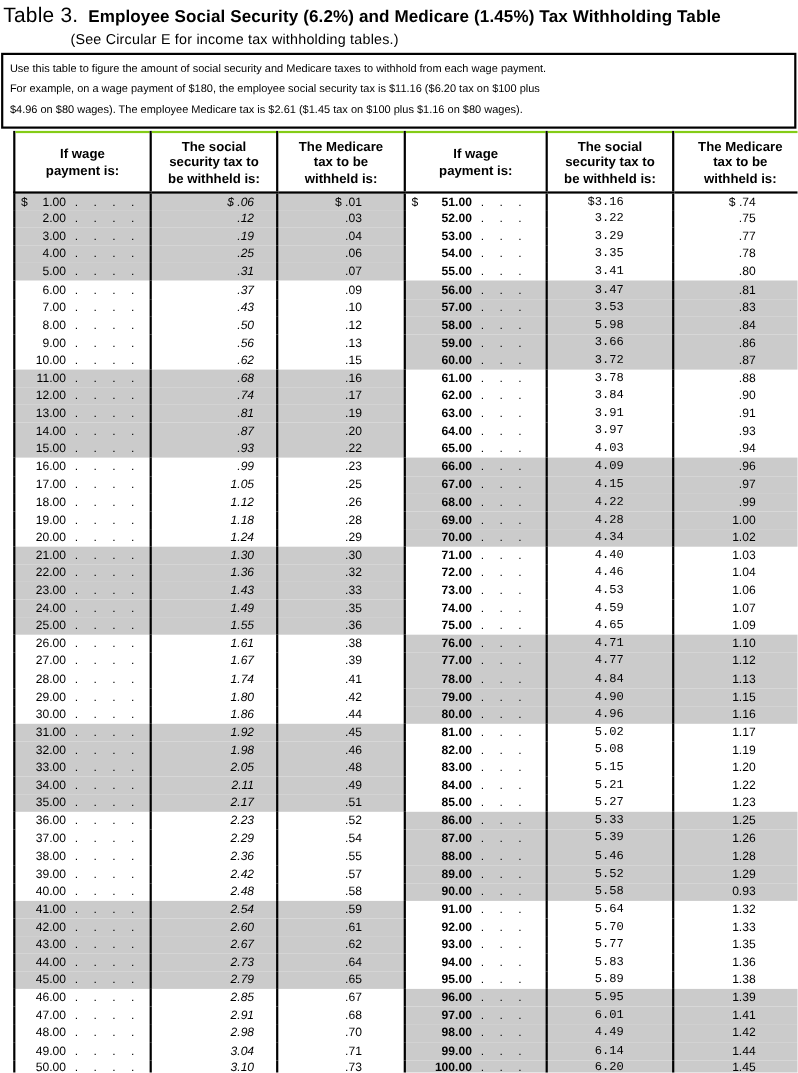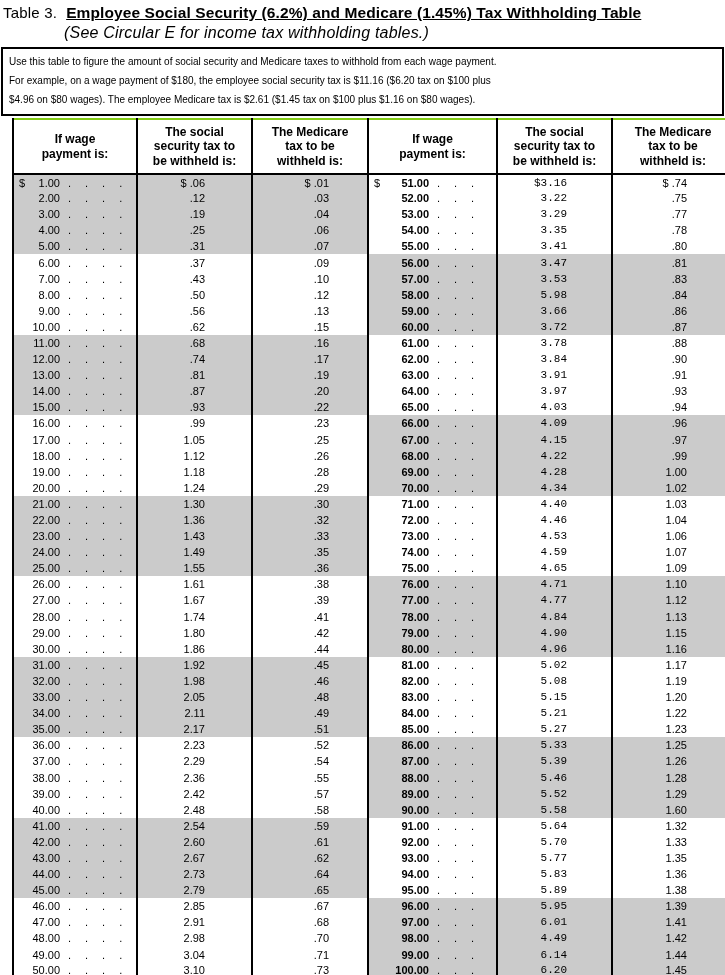--- a/index.html
+++ b/index.html
@@ -5,24 +5,24 @@
   html, body { margin:0; padding:0; background:#ffffff; }
   body {
     width:725px; height:975px; overflow:hidden;
     font-family:"Liberation Sans", sans-serif; color:#000;
     -webkit-font-smoothing:antialiased;
   }
   .page { position:relative; width:725px; height:975px; }
 
   
   .title-row { padding:4px 2px 0 3px; white-space:nowrap; }
-  .tprefix { font-size:15px; letter-spacing:0.2px; }
-  .tmain   { font-size:15.5px; font-weight:bold; margin-left:9px; letter-spacing:0.1px;text-decoration:underline; }
+  .tprefix { font-size:19px; letter-spacing:0.2px; }
+  .tmain   { font-size:15.5px; font-weight:bold; margin-left:9px; letter-spacing:0.1px; }
   .subtitle {
-    margin:2px 0 0 64px; font-size:16px; font-style:italic; letter-spacing:0.2px;
+    margin:2px 0 0 64px; font-size:13px; letter-spacing:0.2px;
   }
 
   
   .intro-box {
     margin:5px 1px 0 1px; border:2px solid #000;
     padding:3px 6px 5px 6px;
   }
   .intro-text {
     display:block; font-size:10px; line-height:19px; white-space:pre-line;
   }
@@ -47,21 +47,21 @@
   
   .wcell { display:flex; align-items:center; height:100%; white-space:nowrap; overflow:hidden; }
   .cur   { display:inline-block; width:11px; padding-left:5px; flex:none; }
   .num   { display:inline-block; text-align:right; flex:none; }
   .num-l { width:30px; }
   .num-r { width:44px;font-weight:bold; }
   .dots  { margin-left:8px; letter-spacing:14px; flex:none; }
 
   
   .tcell { display:flex; align-items:center; justify-content:flex-end; height:100%; white-space:pre; }
-  .pr-ss1 { padding-right:46px; }
+  .pr-ss1 { padding-right:20px;font-style:italic; }
   .pr-med1{ padding-right:38px; }
   .pr-ss2 { padding-right:44px;font-family:Liberation Mono, monospace; }
   .pr-med2{ padding-right:46px;text-align:center; }
 </style>
 </head>
 <body>
 
 <div class="page">
 
   <div class="title-row">
@@ -1216,21 +1216,21 @@
             <div class="wcell">
               <span class="cur"></span>
               <span class="num num-r">90.00</span>
               <span class="dots">...</span>
             </div>
           </td>
           <td class="shade">
             <div class="tcell pr-ss2"><span class="tval">5.58</span></div>
           </td>
           <td class="shade">
-            <div class="tcell pr-med2"><span class="tval">1.60</span></div>
+            <div class="tcell pr-med2"><span class="tval">0.93</span></div>
           </td>
         </tr>
         <tr>
           <td class="shade">
             <div class="wcell">
               <span class="cur"></span>
               <span class="num num-l">41.00</span>
               <span class="dots">....</span>
             </div>
           </td>

